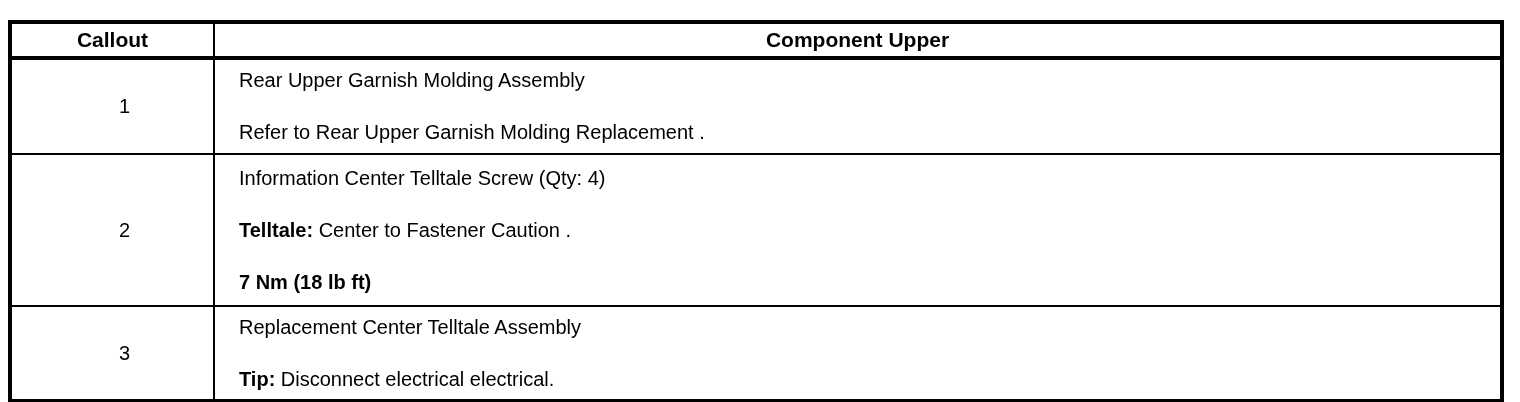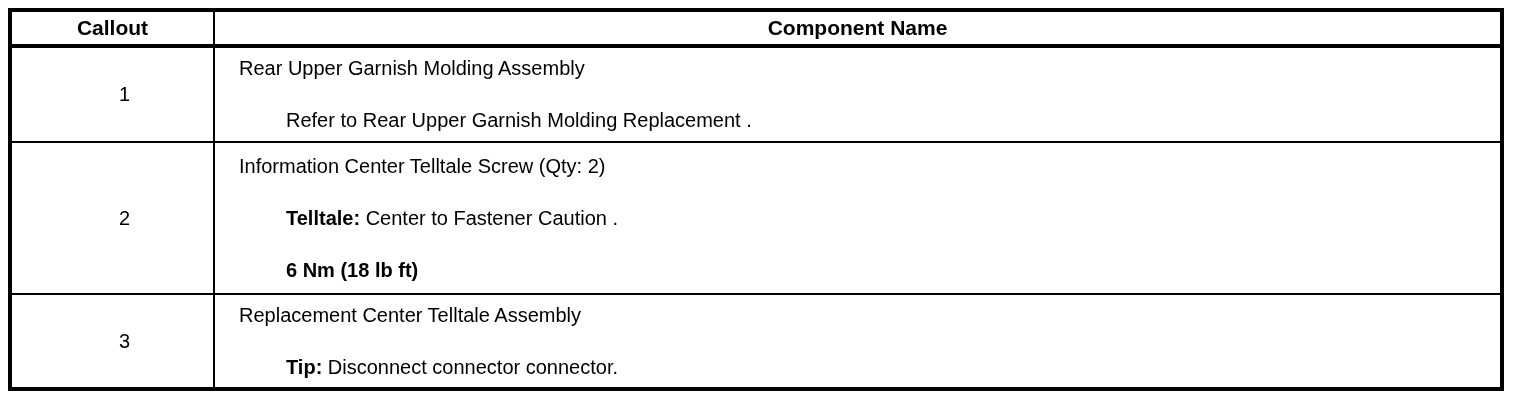--- a/index.html
+++ b/index.html
@@ -7,21 +7,21 @@
     padding: 0;
     background: #ffffff;
     width: 1520px;
     height: 402px;
     font-family: "Liberation Sans", sans-serif;
     color: #000000;
   }
   .table-wrap {
     position: absolute;
     left: 8px;
-    top: 8px;
+    top: 20px;
   }
   table.component-table {
     border-collapse: collapse;
     table-layout: fixed;
     width: 1496px;
     background: #ffffff;
   }
   table.component-table th,
   table.component-table td {
     border: 2px solid #000000;
@@ -50,59 +50,58 @@
     vertical-align: middle;
     font-size: 20px;
     padding: 6px 6px;
   }
   td.name-cell p.line {
     margin: 0;
     line-height: 21px;
   }
   td.name-cell p.line + p.line {
     margin-top: 31px;
-    margin-left: 47px;
   }
   tr.row-1 { height: 96px; }
   tr.row-2 { height: 152px; }
   tr.row-3 { height: 95px; }
 </style>
 </head>
 <body>
 
 <div class="table-wrap">
   <table class="component-table">
     <colgroup>
       <col class="col-callout">
       <col class="col-name">
     </colgroup>
     <thead>
       <tr>
         <th>Callout</th>
-        <th>Component Name</th>
+        <th>Component Upper</th>
       </tr>
     </thead>
     <tbody>
       <tr class="row-1">
         <td class="callout-cell">1</td>
         <td class="name-cell">
           <p class="line"><strong></strong><span>Rear Upper Garnish Molding Assembly</span></p>
           <p class="line"><strong></strong><span>Refer to Rear Upper Garnish Molding Replacement .</span></p>
         </td>
       </tr>
       <tr class="row-2">
         <td class="callout-cell">2</td>
         <td class="name-cell">
-          <p class="line"><strong></strong><span>Information Center Telltale Screw (Qty: 2)</span></p>
+          <p class="line"><strong></strong><span>Information Center Telltale Screw (Qty: 4)</span></p>
           <p class="line"><strong>Telltale:</strong><span> Center to Fastener Caution .</span></p>
-          <p class="line"><strong>6 Nm (18 lb ft)</strong><span></span></p>
+          <p class="line"><strong>7 Nm (18 lb ft)</strong><span></span></p>
         </td>
       </tr>
       <tr class="row-3">
         <td class="callout-cell">3</td>
         <td class="name-cell">
           <p class="line"><strong></strong><span>Replacement Center Telltale Assembly</span></p>
-          <p class="line"><strong>Tip:</strong><span> Disconnect connector connector.</span></p>
+          <p class="line"><strong>Tip:</strong><span> Disconnect electrical electrical.</span></p>
         </td>
       </tr>
     </tbody>
   </table>
 </div>
 
 </body></html>

